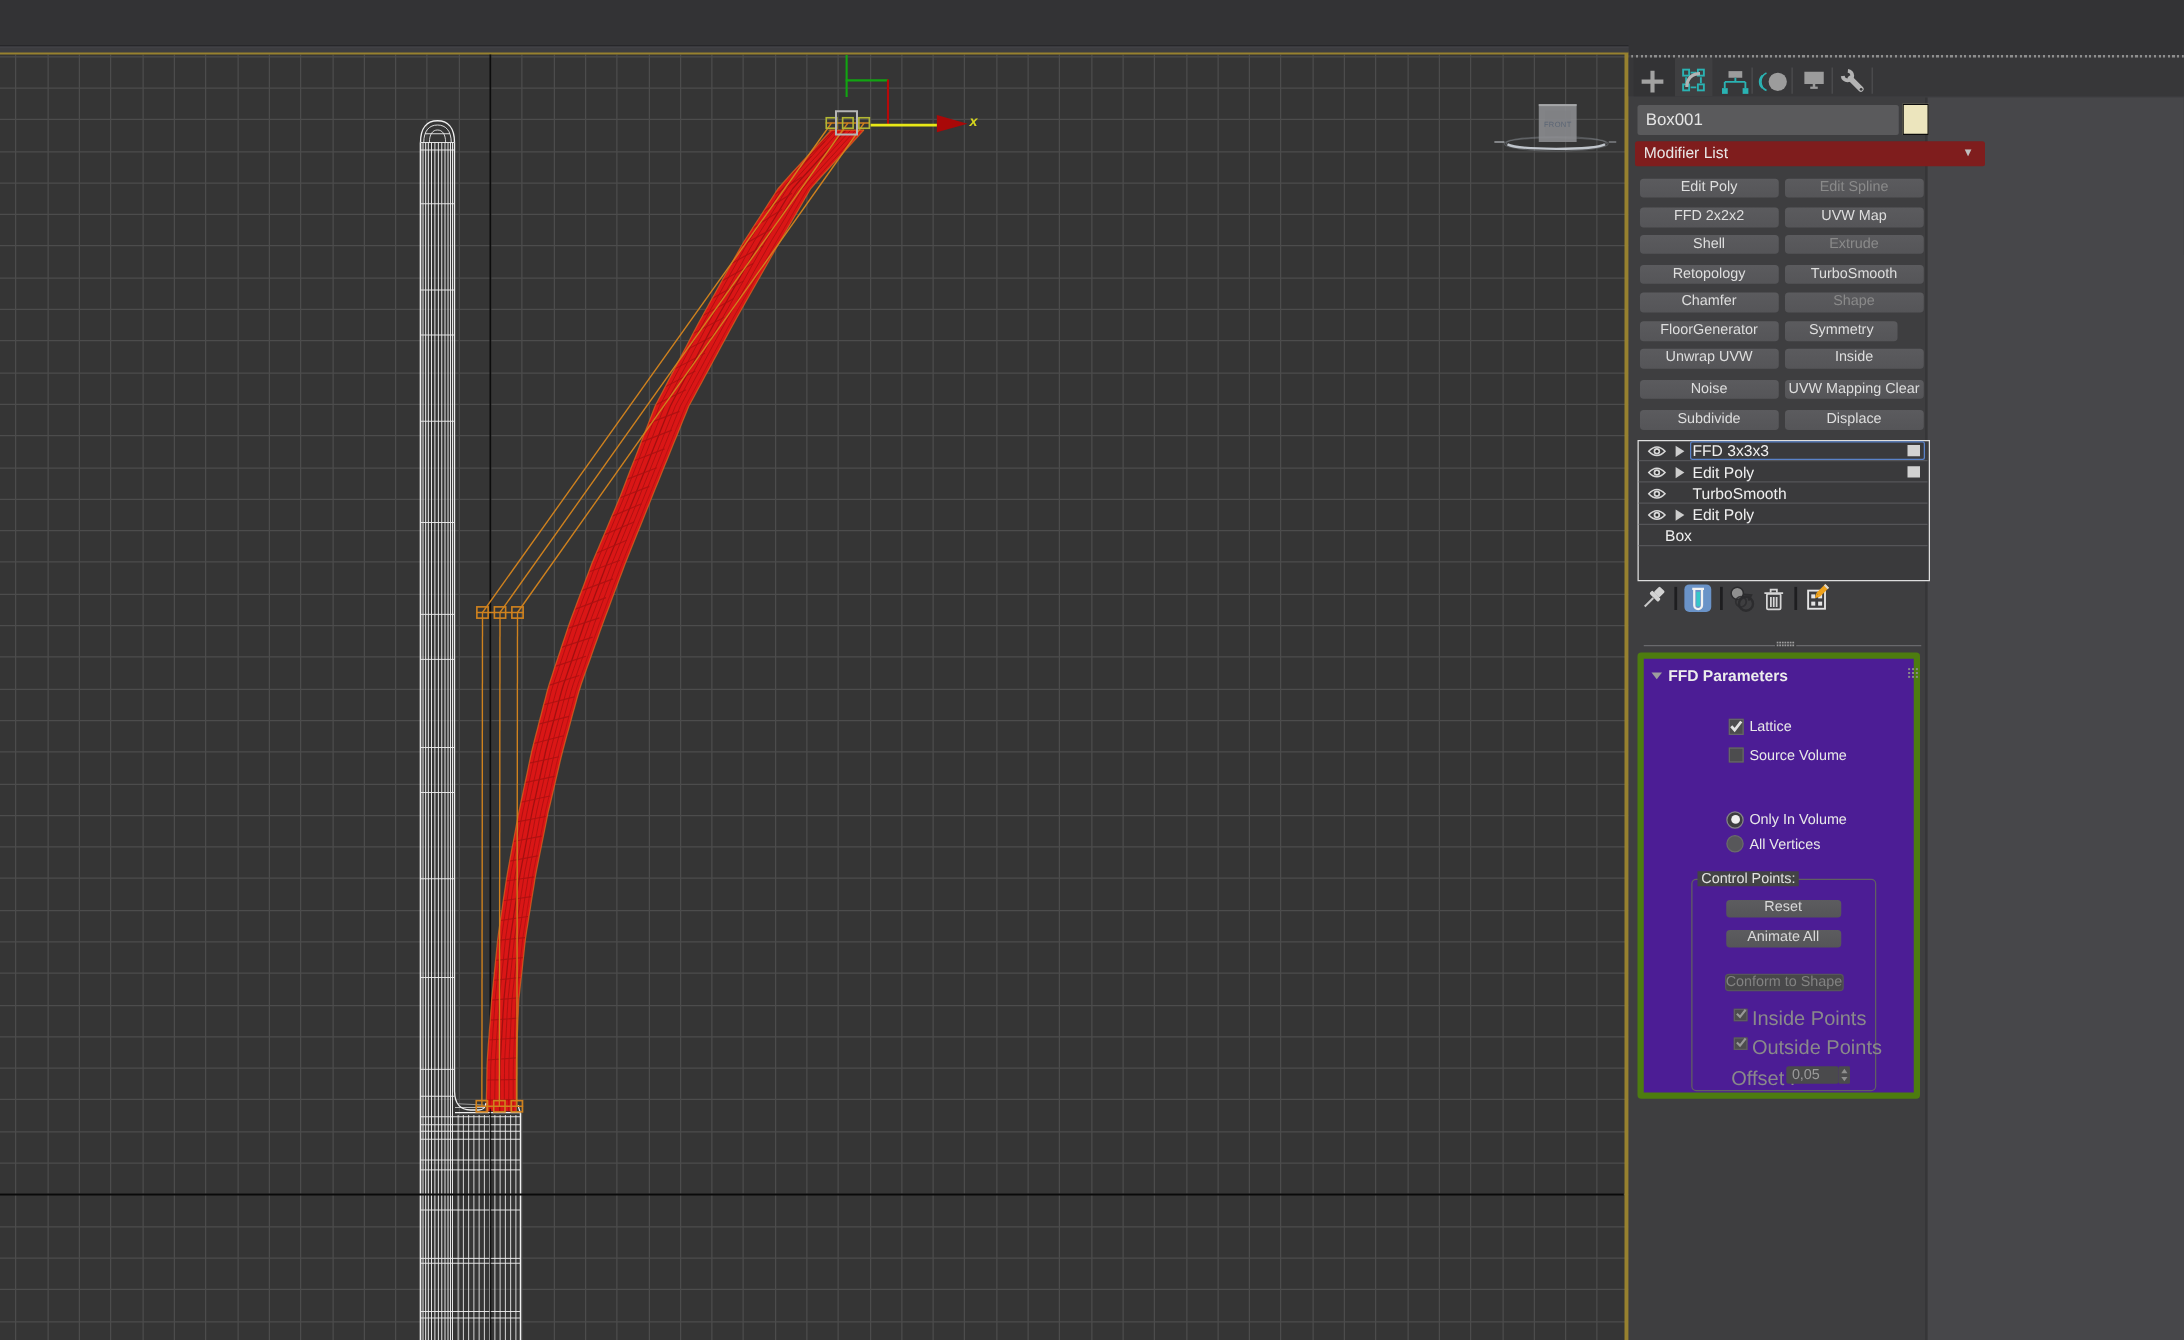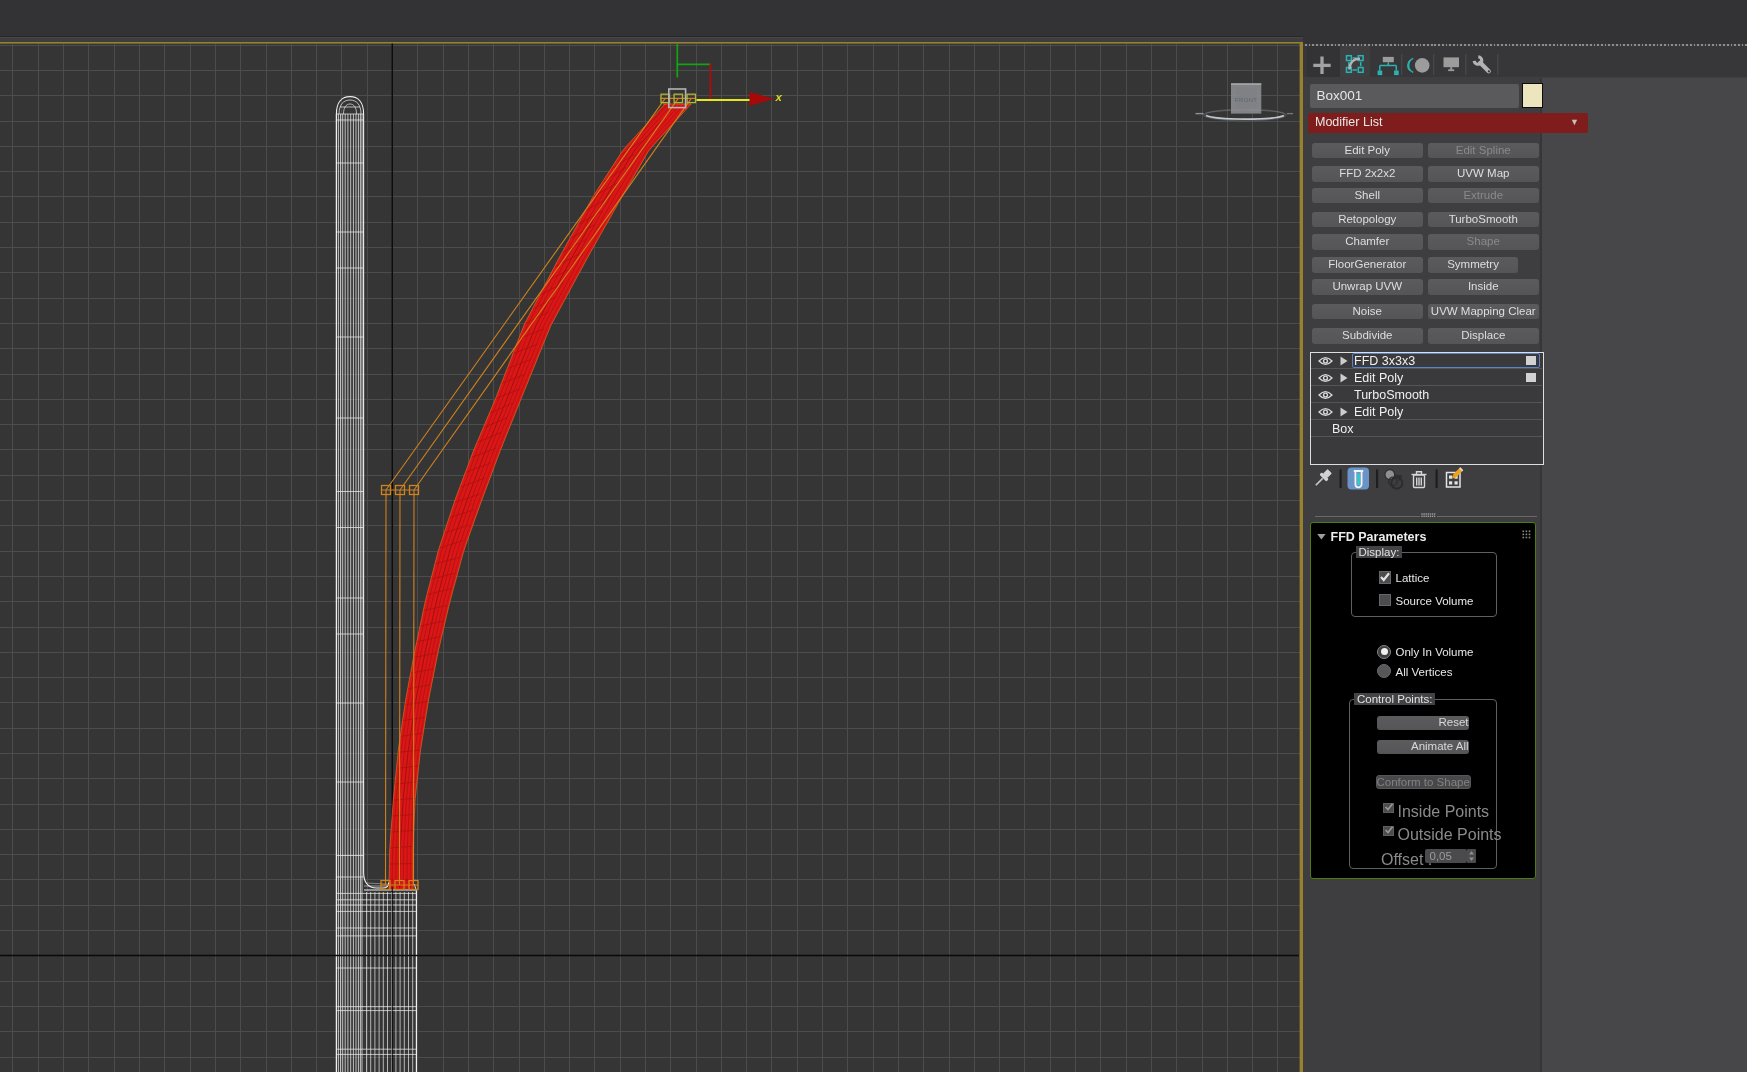--- a/index.html
+++ b/index.html
@@ -17,27 +17,27 @@
 .btn.dis{color:#8a8a8a}
 .seltab{position:absolute;left:1340px;top:46.2px;width:29.5px;height:31.3px;background:#3f3f41;border-radius:2px 2px 0 0}
 #namefield{left:1309.5px;top:83.5px;width:209px;height:24.5px;background:#5a5a5c;border-radius:2px;color:#e5e5e5;font-size:13.5px;line-height:24px;padding-left:7px}
 #swatch{left:1521.5px;top:83px;width:21px;height:25px;background:#ece5bd;border:1.5px solid #0c0c0c}
 #modlist{left:1308px;top:112.5px;width:280px;height:20px;background:#7f1d1d;border-radius:2px;color:#e8e8e8;font-size:12.5px;line-height:19.5px;padding-left:7px}
 #stack{left:1310px;top:351.5px;width:233.5px;height:113px;background:#3a3a3c;border:1.5px solid #dedede}
 .srow{position:absolute;left:0;width:230.5px;height:16.6px;border-bottom:1px solid #555558;color:#f0f0f0;font-size:12.5px}
 .slabel{position:absolute;left:43px;top:1.5px}
 .ssq{position:absolute;left:215px;top:3px;width:9.5px;height:9.5px;background:#d2d2d2}
 .selbox{position:absolute;left:41px;top:0.5px;width:188px;height:15px;border:1.5px solid #5a82c8;border-radius:2px}
-#rollout{left:1309.5px;top:522px;width:226.5px;height:357px;background:#000000;border:1px solid #4d7c0f;border-radius:3px}
+#rollout{left:1309.5px;top:522px;width:226.5px;height:357px;background:#4c1d95;border:5px solid #4d7c0f;border-radius:3px}
 .group{position:absolute;border:1px solid #606062;border-radius:4px}
 .glabel{position:absolute;top:-7px;left:4px;background:#434345;padding:0 3px;font-size:11.5px;color:#e2e2e2}
 .cb{position:absolute;width:12.5px;height:12.5px;background:#4c4c4e;border:1px solid #666668}
 .lbl{position:absolute;font-size:11.5px;color:#e8e8e8}
 .dlbl{position:absolute;font-size:16px;color:#8a8a8a}
-.pbtn{position:absolute;width:92px;height:14px;background:linear-gradient(#5c5c5f,#555558);border-radius:3px;color:#d8d8d8;font-size:11.5px;text-align:right;line-height:13.5px}
+.pbtn{position:absolute;width:92px;height:14px;background:linear-gradient(#5c5c5f,#555558);border-radius:3px;color:#d8d8d8;font-size:11.5px;text-align:center;line-height:13.5px}
 </style></head><body>
 <div id="root">
 <svg class="abs" style="left:0;top:41px" width="1303" height="1031" viewBox="0 0 1303 1031">
 <rect x="0" y="0" width="1303" height="1031" fill="#353535"></rect>
 <path d="M12.5,2.5 V1031 M38.5,2.5 V1031 M63.5,2.5 V1031 M88.5,2.5 V1031 M114.5,2.5 V1031 M139.5,2.5 V1031 M164.5,2.5 V1031 M190.5,2.5 V1031 M215.5,2.5 V1031 M240.5,2.5 V1031 M266.5,2.5 V1031 M291.5,2.5 V1031 M316.5,2.5 V1031 M341.5,2.5 V1031 M367.5,2.5 V1031 M392.5,2.5 V1031 M417.5,2.5 V1031 M443.5,2.5 V1031 M468.5,2.5 V1031 M493.5,2.5 V1031 M519.5,2.5 V1031 M544.5,2.5 V1031 M569.5,2.5 V1031 M594.5,2.5 V1031 M620.5,2.5 V1031 M645.5,2.5 V1031 M670.5,2.5 V1031 M696.5,2.5 V1031 M721.5,2.5 V1031 M746.5,2.5 V1031 M771.5,2.5 V1031 M797.5,2.5 V1031 M822.5,2.5 V1031 M847.5,2.5 V1031 M873.5,2.5 V1031 M898.5,2.5 V1031 M923.5,2.5 V1031 M949.5,2.5 V1031 M974.5,2.5 V1031 M999.5,2.5 V1031 M1024.5,2.5 V1031 M1050.5,2.5 V1031 M1075.5,2.5 V1031 M1100.5,2.5 V1031 M1126.5,2.5 V1031 M1151.5,2.5 V1031 M1176.5,2.5 V1031 M1202.5,2.5 V1031 M1227.5,2.5 V1031 M1252.5,2.5 V1031 M1277.5,2.5 V1031 M1303.5,2.5 V1031 M0,4.5 H1303 M0,29.5 H1303 M0,54.5 H1303 M0,80.5 H1303 M0,105.5 H1303 M0,130.5 H1303 M0,155.5 H1303 M0,181.5 H1303 M0,206.5 H1303 M0,231.5 H1303 M0,257.5 H1303 M0,282.5 H1303 M0,307.5 H1303 M0,333.5 H1303 M0,358.5 H1303 M0,383.5 H1303 M0,408.5 H1303 M0,434.5 H1303 M0,459.5 H1303 M0,484.5 H1303 M0,510.5 H1303 M0,535.5 H1303 M0,560.5 H1303 M0,586.5 H1303 M0,611.5 H1303 M0,636.5 H1303 M0,661.5 H1303 M0,687.5 H1303 M0,712.5 H1303 M0,737.5 H1303 M0,763.5 H1303 M0,788.5 H1303 M0,813.5 H1303 M0,838.5 H1303 M0,864.5 H1303 M0,889.5 H1303 M0,914.5 H1303 M0,940.5 H1303 M0,965.5 H1303 M0,990.5 H1303 M0,1016.5 H1303" stroke="#4c4c4c" stroke-width="1" fill="none"></path>
 <rect x="0" y="0" width="1303" height="2.6" fill="#97812f"></rect>
 <rect x="1299.6" y="0" width="3.4" height="1031" fill="#97812f"></rect>
 <line x1="392.3" y1="2.6" x2="392.3" y2="1031" stroke="#0c0c0c" stroke-width="1.4"></line>
 <path d="M389,848 L389,842 L389.1,836 L389.3,830 L389.4,824 L389.5,818 L389.6,812 L389.9,806 L390.3,800 L390.7,794 L391.2,788 L391.6,782 L392.1,776 L392.5,770 L392.9,764 L393.4,758 L394,752 L394.6,746 L395.2,740 L395.8,734 L396.4,728 L397,722 L397.6,716 L398.2,710 L399,704 L399.9,698 L400.8,692 L401.7,686 L402.5,680 L403.4,674 L404.3,668 L405.2,662 L406.2,656 L407.3,650 L408.4,644 L409.5,638 L410.7,632 L411.8,626 L412.9,620 L414.1,614 L415.2,608 L416.5,602 L417.8,596 L419,590 L420.3,584 L421.6,578 L422.8,572 L424.1,566 L425.4,560 L426.9,554 L428.4,548 L430,542 L431.5,536 L433.1,530 L434.6,524 L436.2,518 L437.7,512 L439.5,506 L441.5,500 L443.4,494 L445.4,488 L447.4,482 L449.4,476 L451.4,470 L453.4,464 L455.4,458 L457.6,452 L459.9,446 L462.1,440 L464.4,434 L466.7,428 L468.9,422 L471.2,416 L473.4,410 L475.9,404 L478.5,398 L481,392 L483.6,386 L486.1,380 L488.6,374 L491.2,368 L493.7,362 L496.2,356 L498.5,350 L500.8,344 L503.1,338 L505.4,332 L507.8,326 L510.1,320 L512.4,314 L514.7,308 L517,302 L519.4,296 L521.7,290 L524,284 L527.1,278 L530.3,272 L533.4,266 L536.5,260 L539.7,254 L542.8,248 L545.9,242 L549.1,236 L552.2,230 L555.3,224 L558.5,218 L561.8,212 L565.1,206 L568.4,200 L571.8,194 L575.1,188 L578.4,182 L581.8,176 L585.1,170 L588.4,164 L591.8,158 L595.3,152 L599.2,146 L603,140 L606.9,134 L610.8,128 L614.6,122 L618.5,116 L622.4,110 L627.6,104 L633,98 L638.5,92 L644,86 L649.5,80 L655,74 L660.4,68 L665,63 L691.1,63 L686.5,68 L681.1,74 L675.6,80 L670.1,86 L664.6,92 L659.1,98 L653.7,104 L648.5,110 L645,116 L641.6,122 L638.1,128 L634.6,134 L631.1,140 L627.6,146 L624.2,152 L620.7,158 L617.3,164 L613.9,170 L610.5,176 L607.1,182 L603.7,188 L600.3,194 L596.9,200 L593.5,206 L590.1,212 L586.8,218 L583.5,224 L580.3,230 L577,236 L573.8,242 L570.5,248 L567.3,254 L564,260 L560.8,266 L557.5,272 L554.3,278 L551,284 L548.6,290 L546.1,296 L543.7,302 L541.3,308 L538.8,314 L536.4,320 L534,326 L531.5,332 L529.1,338 L526.7,344 L524.2,350 L521.8,356 L519.4,362 L517,368 L514.6,374 L512.2,380 L509.7,386 L507.3,392 L504.9,398 L502.5,404 L500.1,410 L497.9,416 L495.6,422 L493.4,428 L491.1,434 L488.9,440 L486.7,446 L484.4,452 L482.2,458 L480,464 L477.9,470 L475.7,476 L473.6,482 L471.5,488 L469.3,494 L467.2,500 L465.1,506 L463.2,512 L461.5,518 L459.9,524 L458.2,530 L456.6,536 L455,542 L453.3,548 L451.7,554 L450.1,560 L448.6,566 L447.2,572 L445.8,578 L444.4,584 L443,590 L441.6,596 L440.2,602 L438.7,608 L437.5,614 L436.3,620 L435.1,626 L433.9,632 L432.7,638 L431.5,644 L430.3,650 L429.1,656 L428,662 L427.1,668 L426.1,674 L425.1,680 L424.2,686 L423.2,692 L422.3,698 L421.3,704 L420.4,710 L419.7,716 L419.1,722 L418.4,728 L417.8,734 L417.1,740 L416.4,746 L415.8,752 L415.1,758 L414.8,764 L414.6,770 L414.3,776 L414.1,782 L413.8,788 L413.6,794 L413.4,800 L413.1,806 L413,812 L413,818 L413,824 L413,830 L413,836 L413,842 L413,848 Z" fill="#da1616"></path>
 <path d="M392.1,848 L392.2,842 L392.2,836 L392.3,830 L392.4,824 L392.5,818 L392.6,812 L392.9,806 L393.3,800 L393.7,794 L394.1,788 L394.5,782 L395,776 L395.4,770 L395.8,764 L396.2,758 L396.8,752 L397.4,746 L398,740 L398.7,734 L399.3,728 L399.9,722 L400.5,716 L401.1,710 L401.9,704 L402.8,698 L403.7,692 L404.6,686 L405.5,680 L406.4,674 L407.2,668 L408.1,662 L409.1,656 L410.3,650 L411.4,644 L412.6,638 L413.7,632 L414.8,626 L416,620 L417.1,614 L418.3,608 L419.6,602 L420.9,596 L422.1,590 L423.4,584 L424.7,578 L426,572 L427.3,566 L428.6,560 L430.1,554 L431.7,548 L433.2,542 L434.8,536 L436.4,530 L437.9,524 L439.5,518 L441,512 L442.8,506 L444.8,500 L446.8,494 L448.8,488 L450.8,482 L452.8,476 L454.8,470 L456.8,464 L458.9,458 L461.1,452 L463.4,446 L465.6,440 L467.9,434 L470.1,428 L472.4,422 L474.6,416 L476.9,410 L479.4,404 L481.9,398 L484.4,392 L487,386 L489.5,380 L492,374 L494.5,368 L497.1,362 L499.5,356 L501.8,350 L504.2,344 L506.5,338 L508.8,332 L511.2,326 L513.5,320 L515.8,314 L518.2,308 L520.5,302 L522.8,296 L525.2,290 L527.5,284 L530.7,278 L533.8,272 L537,266 L540.1,260 L543.3,254 L546.4,248 L549.6,242 L552.7,236 L555.9,230 L559,224 L562.2,218 L565.5,212 L568.8,206 L572.1,200 L575.5,194 L578.8,188 L582.2,182 L585.5,176 L588.9,170 L592.2,164 L595.5,158 L599,152 L602.9,146 L606.7,140 L610.5,134 L614.3,128 L618.1,122 L621.9,116 L625.8,110 L631,104 L636.4,98 L641.9,92 L647.4,86 L652.9,80 L658.3,74 L663.8,68 L668.4,63" fill="none" stroke="#a51010" stroke-width="0.8" opacity="0.8"></path>
@@ -376,23 +376,20 @@
         <rect x="0.5" y="0.5" width="1.6" height="1.6" fill="#8a8a8a"></rect>
         <rect x="0.5" y="3.6" width="1.6" height="1.6" fill="#8a8a8a"></rect>
         <rect x="0.5" y="6.7" width="1.6" height="1.6" fill="#8a8a8a"></rect>
         <rect x="3.6" y="0.5" width="1.6" height="1.6" fill="#8a8a8a"></rect>
         <rect x="3.6" y="3.6" width="1.6" height="1.6" fill="#8a8a8a"></rect>
         <rect x="3.6" y="6.7" width="1.6" height="1.6" fill="#8a8a8a"></rect>
         <rect x="6.7" y="0.5" width="1.6" height="1.6" fill="#8a8a8a"></rect>
         <rect x="6.7" y="3.6" width="1.6" height="1.6" fill="#8a8a8a"></rect>
         <rect x="6.7" y="6.7" width="1.6" height="1.6" fill="#8a8a8a"></rect>
       </svg>
-<div class="group" style="left:40px;top:29px;width:146.5px;height:64.5px">
-        <div class="glabel">Display:</div>
-      </div>
 <div class="cb" style="left:68px;top:48px">
         <svg width="12" height="12" viewBox="0 0 12 12" style="position:absolute;left:-0.5px;top:-1.5px">
           <path d="M2,6 L4.7,9 L10,2.2" fill="none" stroke="#e2e2e2" stroke-width="2.2"></path>
         </svg>
       </div>
 <div class="lbl" style="left:85px;top:49px">Lattice</div>
 <div class="cb" style="left:68px;top:70.5px"></div>
 <div class="lbl" style="left:85px;top:71.5px">Source Volume</div>
 <div style="position:absolute;left:66.5px;top:121.5px;width:14px;height:14px;border-radius:50%;background:#3e3e40;border:1.5px solid #848486"></div>
 <div style="position:absolute;left:70px;top:125px;width:7px;height:7px;border-radius:50%;background:#f0f0f0"></div>

